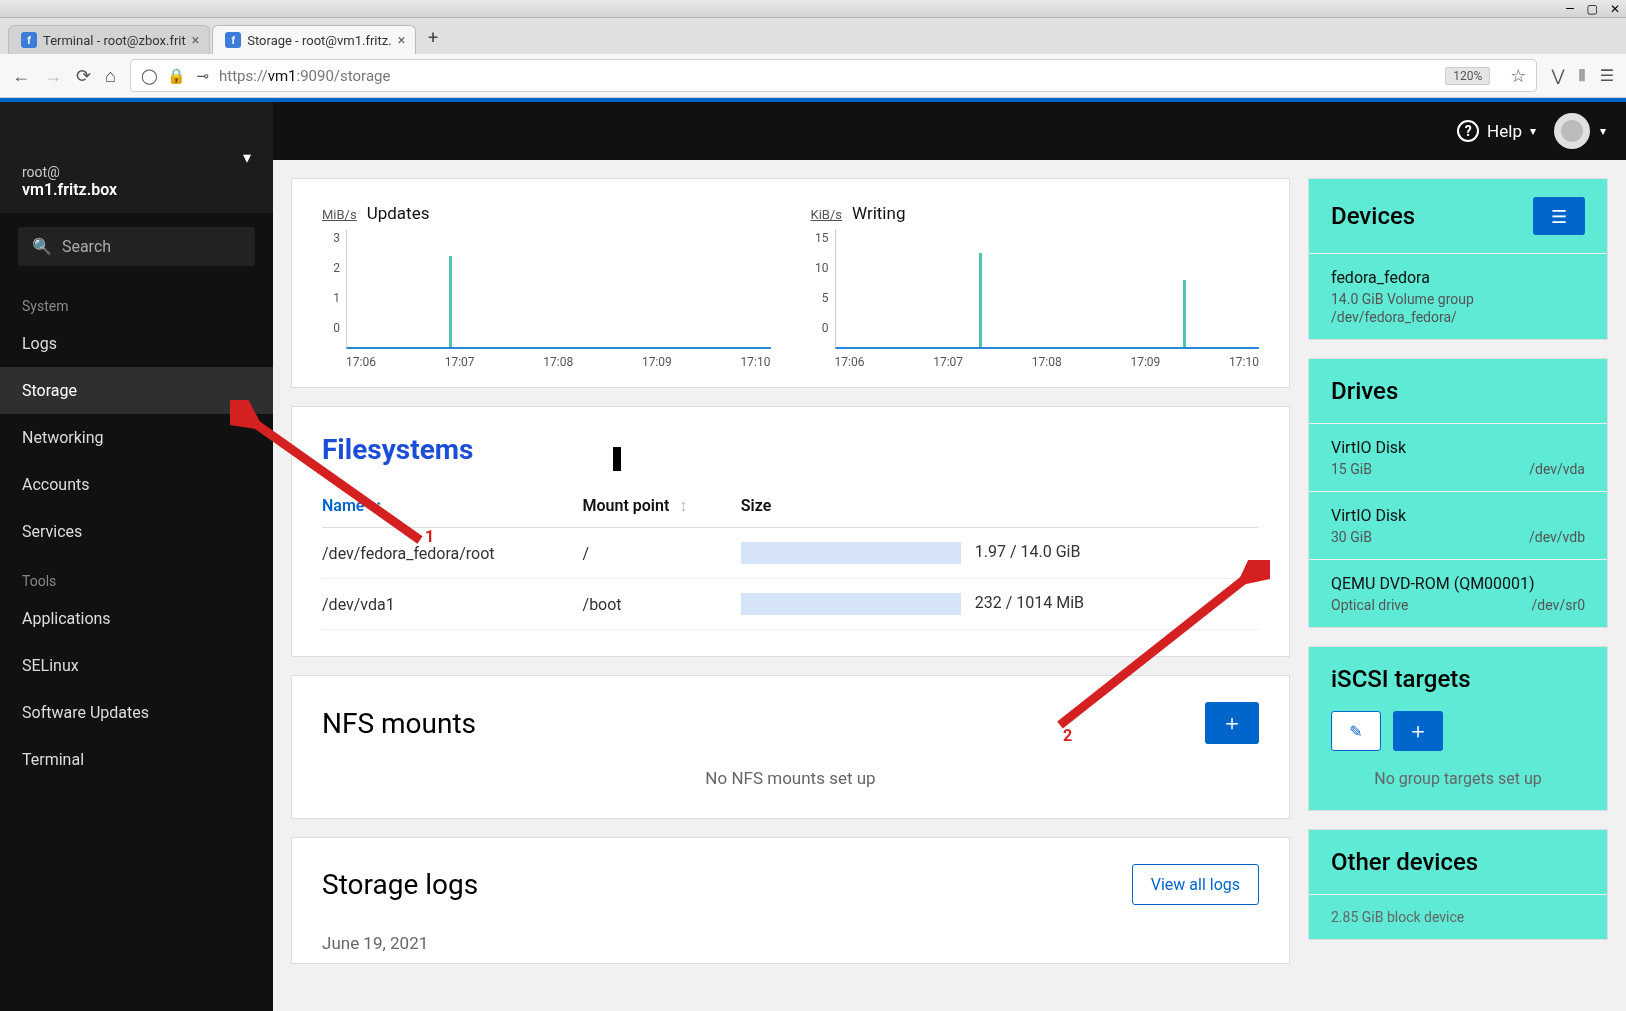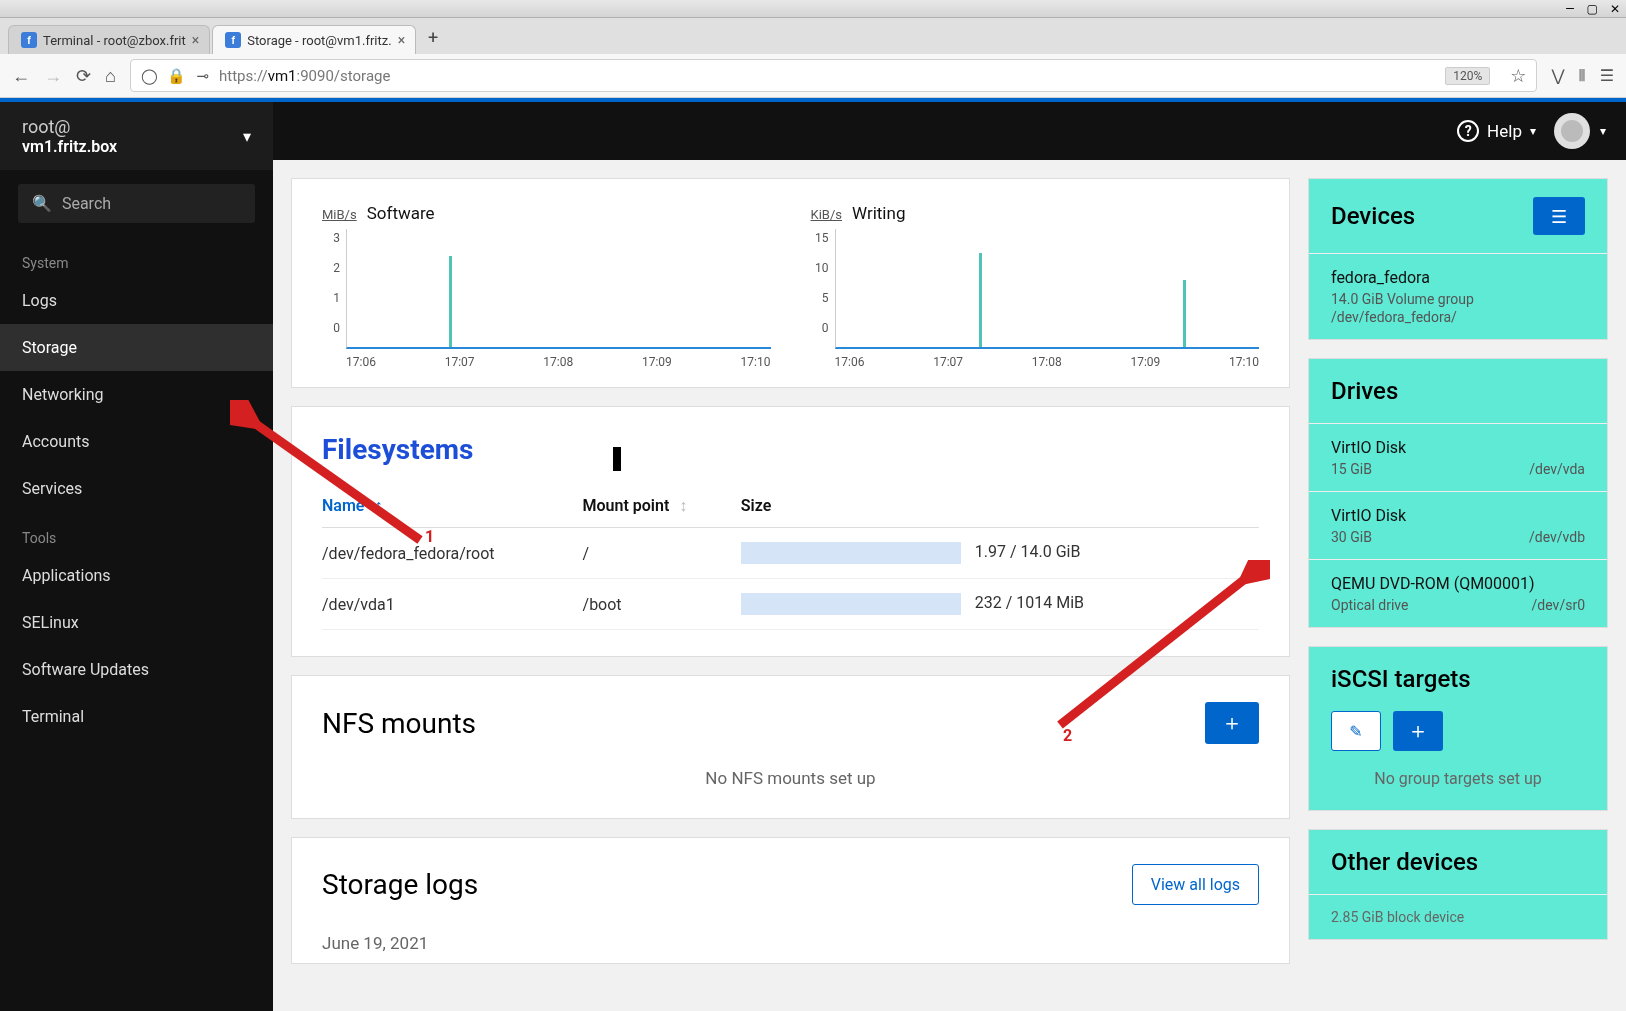--- a/index.html
+++ b/index.html
@@ -36,21 +36,21 @@
 .help-btn { display: flex; align-items: center; gap: 8px; color: white; font-size: 17px; cursor: pointer; }
 .help-icon { width: 22px; height: 22px; border: 2px solid white; border-radius: 50%; display: inline-flex; align-items: center; justify-content: center; font-size: 14px; font-weight: bold; }
 .avatar { width: 36px; height: 36px; background: #e0e0e0; border-radius: 50%; display: inline-flex; align-items: center; justify-content: center; }
 .avatar-icon { width: 22px; height: 22px; background: #bbb; border-radius: 50%; position: relative; }
 .caret { color: white; font-size: 12px; }
 
 
 .app-body { display: flex; height: calc(1011px - 18px - 36px - 44px - 4px); }
 .sidebar { width: 273px; background: #111; color: #ddd; padding: 0 0 0 0; display: flex; flex-direction: column; position: relative; top: -58px; margin-bottom: -58px; z-index: 5; }
 .host-selector { padding: 14px 22px; background: #1c1c1c; display: flex; align-items: center; justify-content: space-between; cursor: pointer; }
-.host-user { font-size: 18px; color: #ccc; }
+.host-user { font-size: 14px; color: #ccc; margin-top: 48px; }
 .host-name { font-size: 16px; font-weight: 600; color: white; }
 .search-box { margin: 14px 18px; background: #222; border-radius: 3px; padding: 10px 14px; display: flex; align-items: center; gap: 10px; color: #aaa; font-size: 16px; }
 .side-group-label { padding: 18px 22px 6px; color: #888; font-size: 14px; }
 .side-item { padding: 14px 22px; font-size: 16px; color: #ddd; cursor: pointer; }
 .side-item.active { background: #2f2f2f; color: white; }
 
 
 .main { flex: 1; background: #f1f1f1; padding: 18px; display: flex; gap: 18px; overflow: hidden; }
 .main-col { flex: 1; display: flex; flex-direction: column; gap: 18px; min-width: 0; }
 .side-col { width: 300px; display: flex; flex-direction: column; gap: 18px; }
@@ -202,21 +202,21 @@
     <div class="side-item">Terminal</div>
   </div>
 
   <div class="main">
     <div class="main-col">
 
       <div class="card charts-card">
         <div class="chart-block">
           <div class="chart-title-row">
             <span class="chart-unit">MiB/s</span>
-            <span class="chart-title">Software</span>
+            <span class="chart-title">Updates</span>
           </div>
           <div class="chart-area">
             <div class="y-axis">
               <span>3</span>
               <span>2</span>
               <span>1</span>
               <span>0</span>
             </div>
             <div class="chart-canvas">
               <div class="spike" style="left:24%;height:77%"></div>

